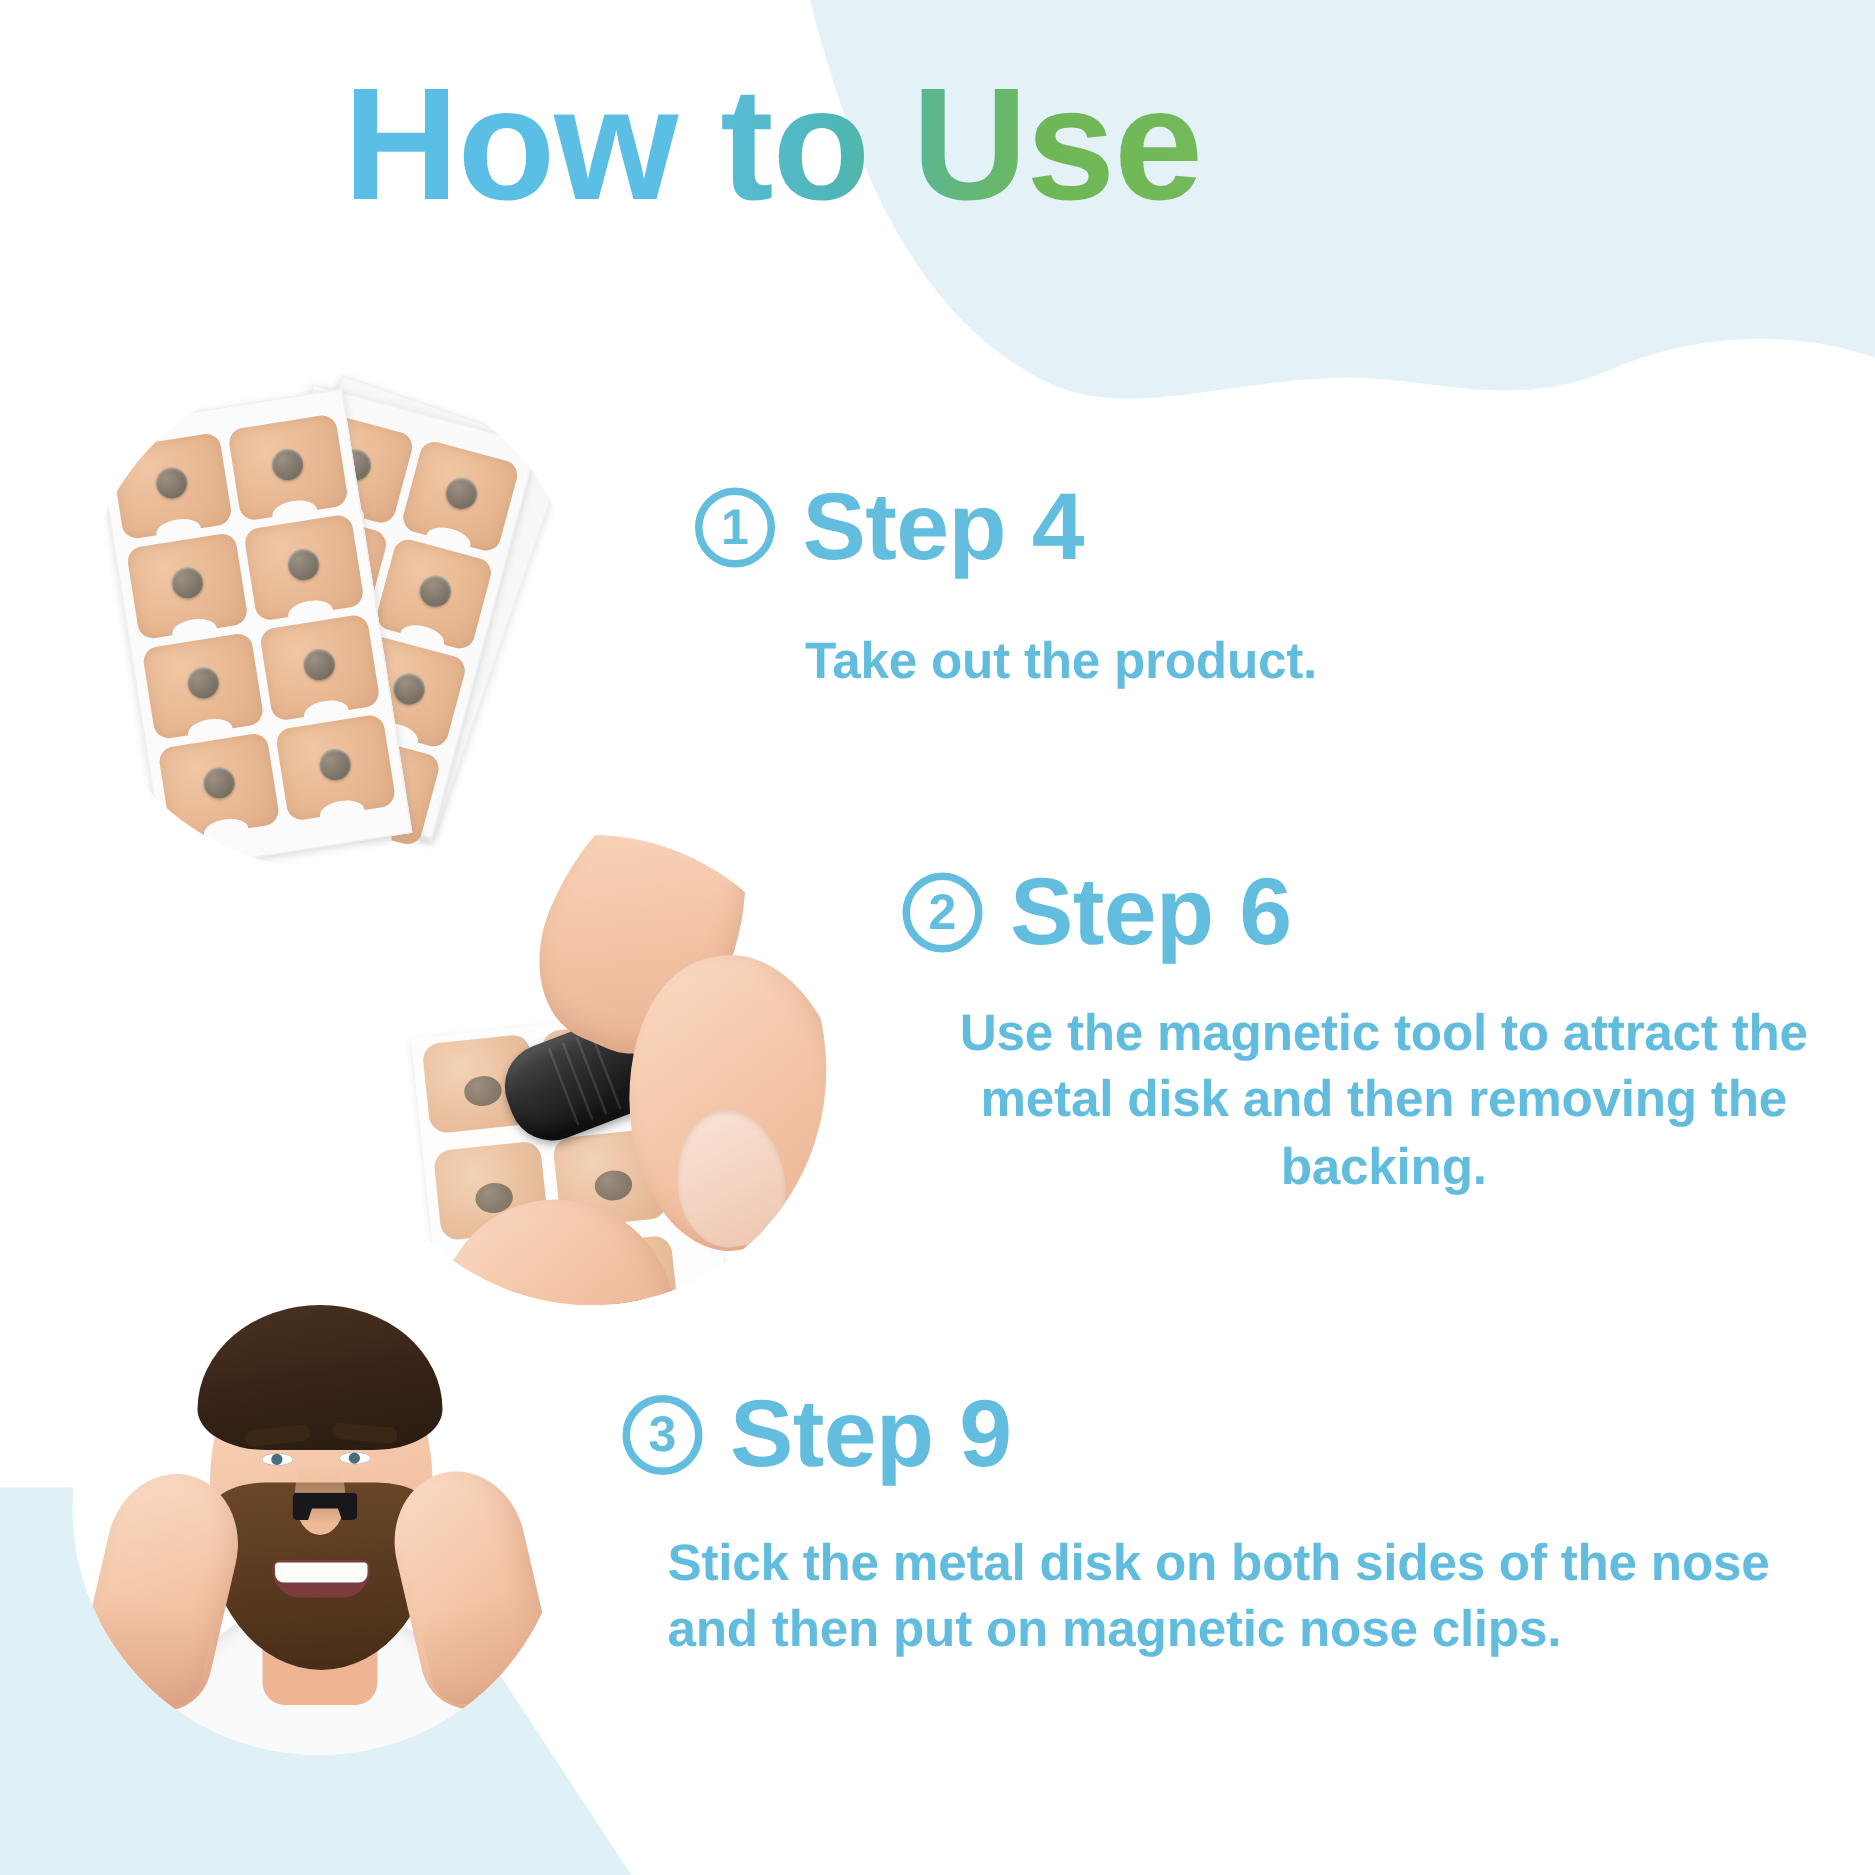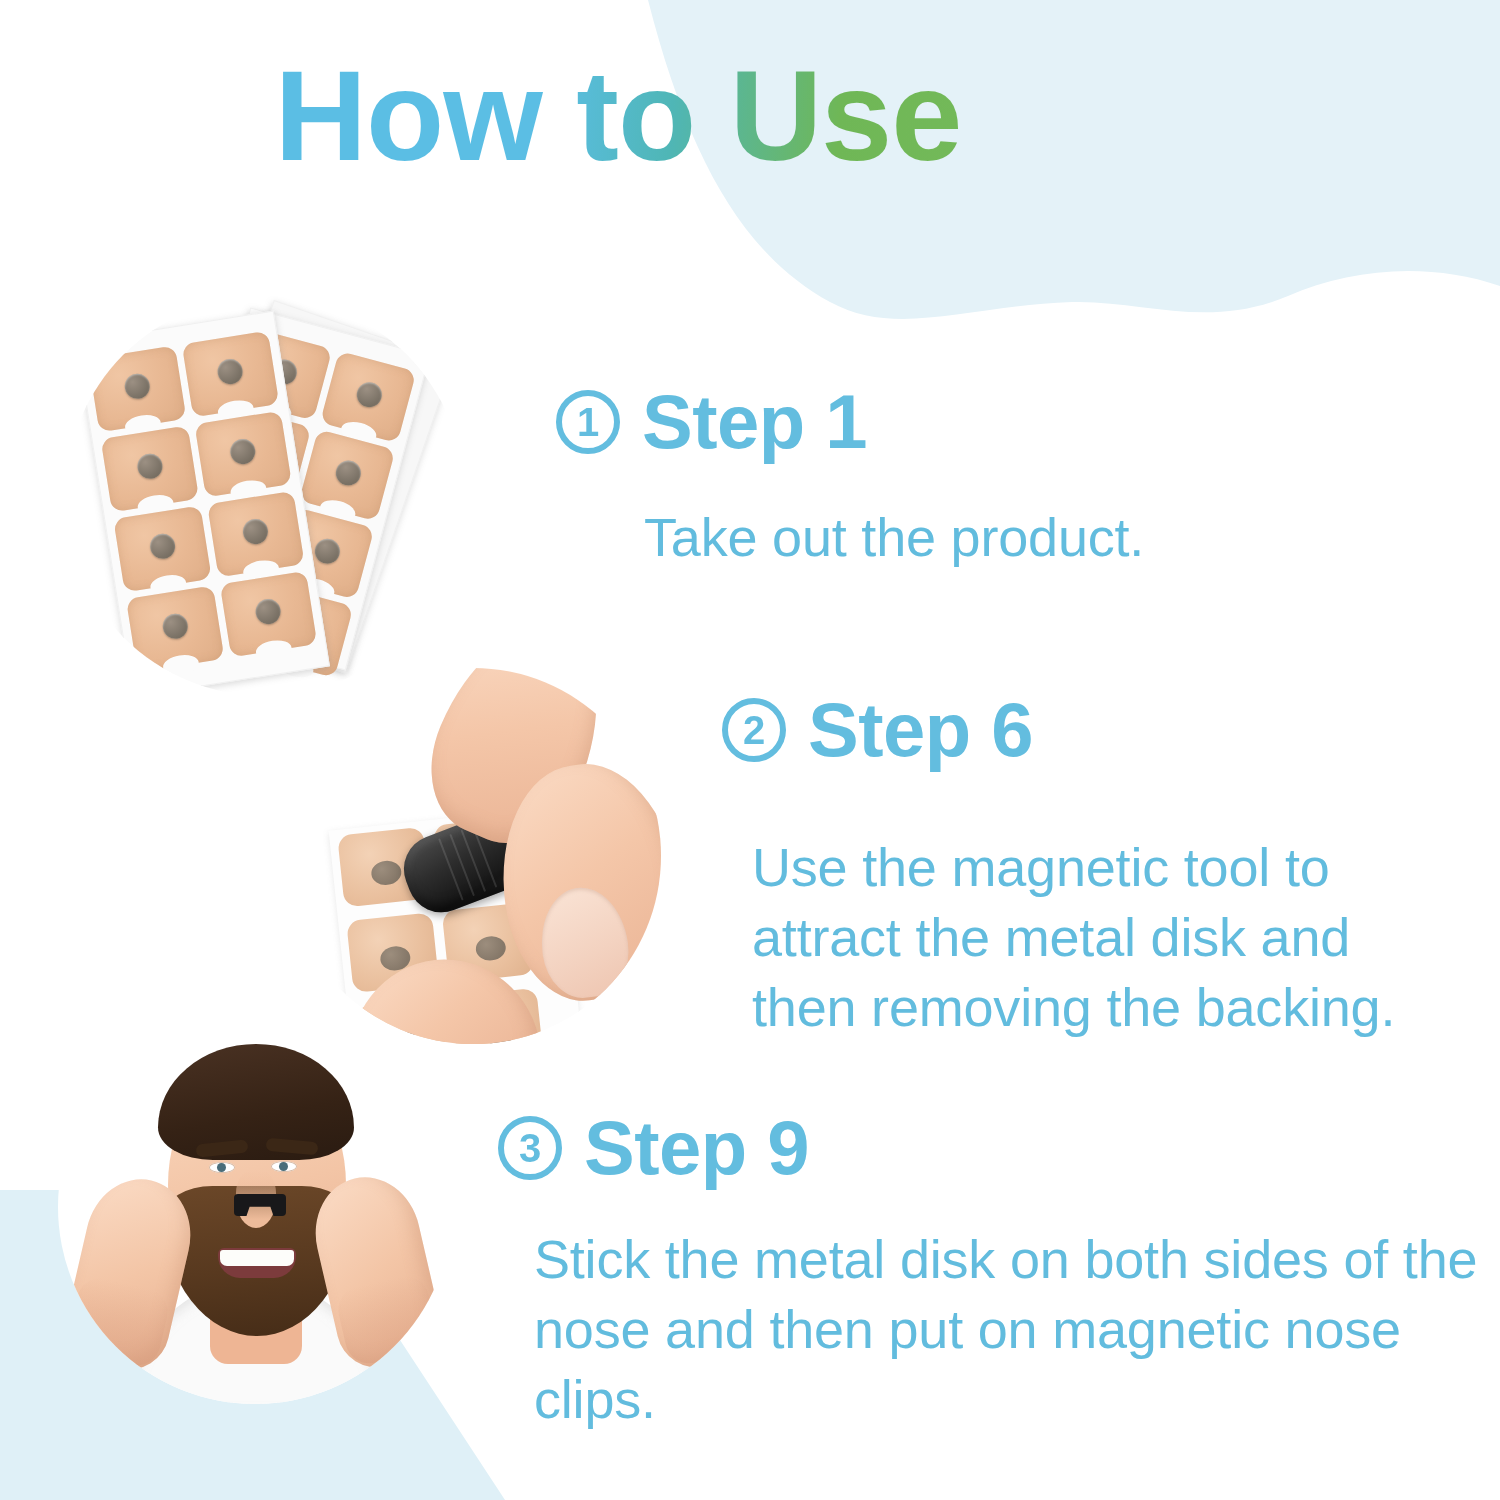--- a/index.html
+++ b/index.html
@@ -207,25 +207,25 @@
     display:flex; align-items:center; justify-content:center;
     color:#63BDDF;
     font-size:40px; font-weight:bold; line-height:1;
   }
   .step-title {
     font-size:76px; font-weight:bold; color:#63BDDF; line-height:1;
     letter-spacing:-0.5px;
   }
   .step-desc {
     color:#62BCDE;
-    font-size:54px; font-weight:normal; line-height:1.30;
+    font-size:41px; font-weight:bold; line-height:1.30;
     letter-spacing:-0.2px;
   }
   #step-1 .step-desc { margin-top:42px; margin-left:88px; }
-  #step-2 .step-desc { margin-top:64px; margin-left:30px; }
+  #step-2 .step-desc { margin-top:32px; margin-left:30px;text-align:center; }
   #step-3 .step-desc { margin-top:38px; margin-left:36px; }
 </style>
 </head>
 <body>
 
 <svg id="bg-layer" viewBox="0 0 1500 1500" xmlns="http://www.w3.org/2000/svg" aria-hidden="true">
   <path d="M 648 0 L 1500 0 L 1500 286 C 1430 262 1352 268 1288 296 C 1208 330 1142 300 1072 302 C 966 306 896 338 830 302 C 742 254 688 156 648 0 Z" fill="#E4F2F8"></path>
   <path d="M 0 1190 L 78 1190 C 50 1250 36 1310 36 1360 L 505 1500 L 0 1500 Z" fill="#DFF0F7"></path>
   <path d="M 0 1200 L 120 1200 C 200 1250 320 1300 400 1340 L 505 1500 L 0 1500 Z" fill="#DFF0F7"></path>
 </svg>
@@ -353,21 +353,21 @@
       </div>
     <div class="thumb" id="thumb-r">
         <span class="knuckles"></span>
       </div>
   </div>
 </div>
 
 <section class="step" id="step-1">
   <div class="step-head">
     <span class="circle-num">1</span>
-    <span class="step-title">Step 1</span>
+    <span class="step-title">Step 4</span>
   </div>
   <p class="step-desc">Take out the product.</p>
 </section>
 
 <section class="step" id="step-2">
   <div class="step-head">
     <span class="circle-num">2</span>
     <span class="step-title">Step 6</span>
   </div>
   <p class="step-desc">Use the magnetic tool to attract the metal disk and then removing the backing.</p>

